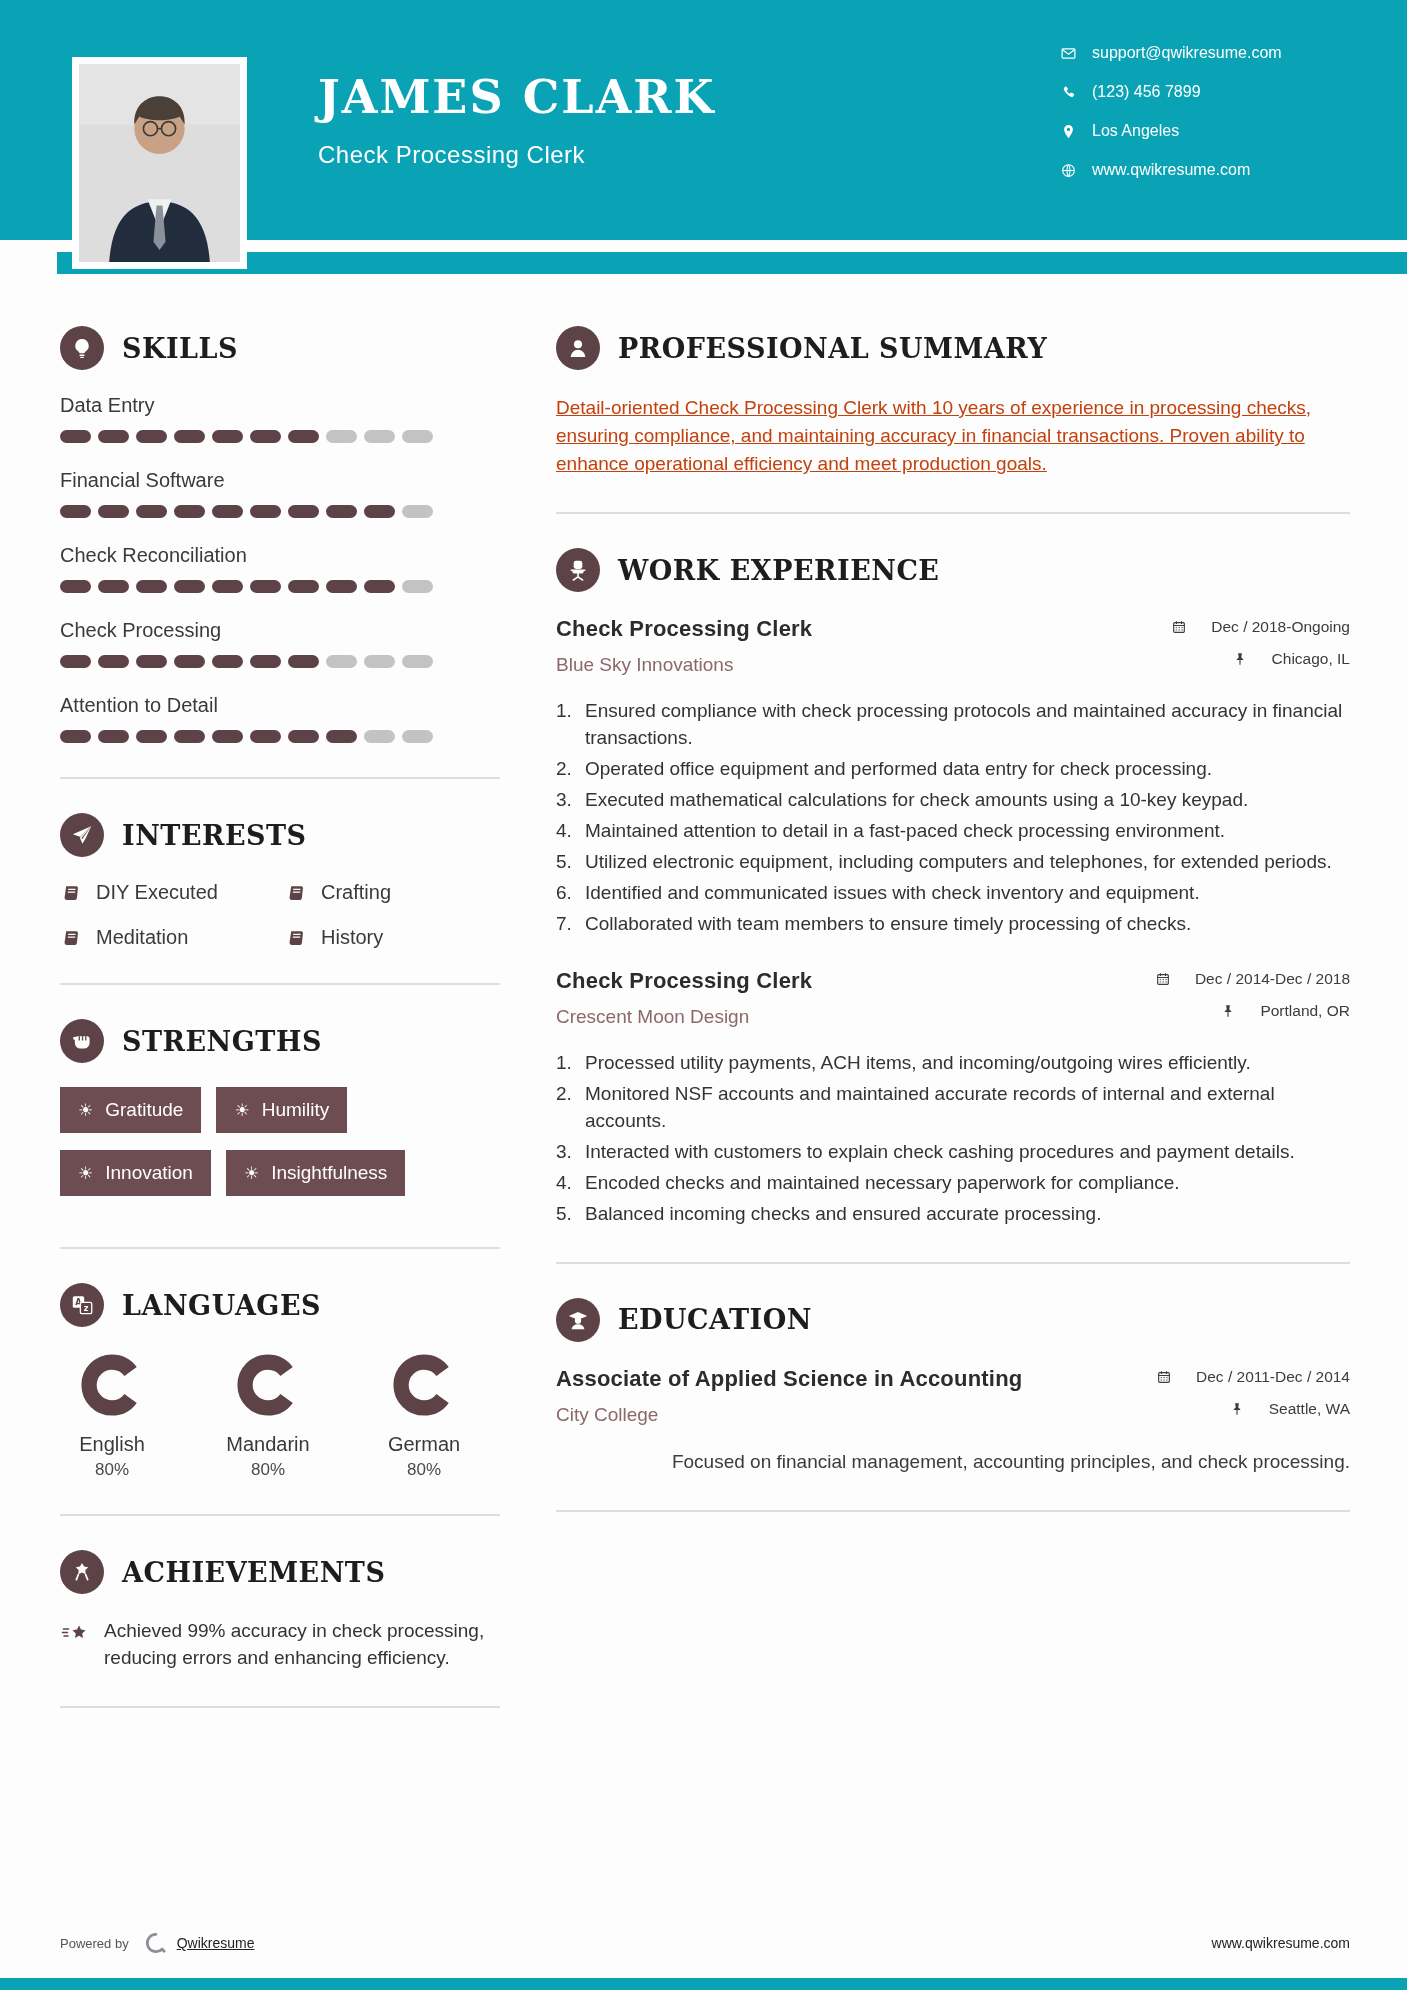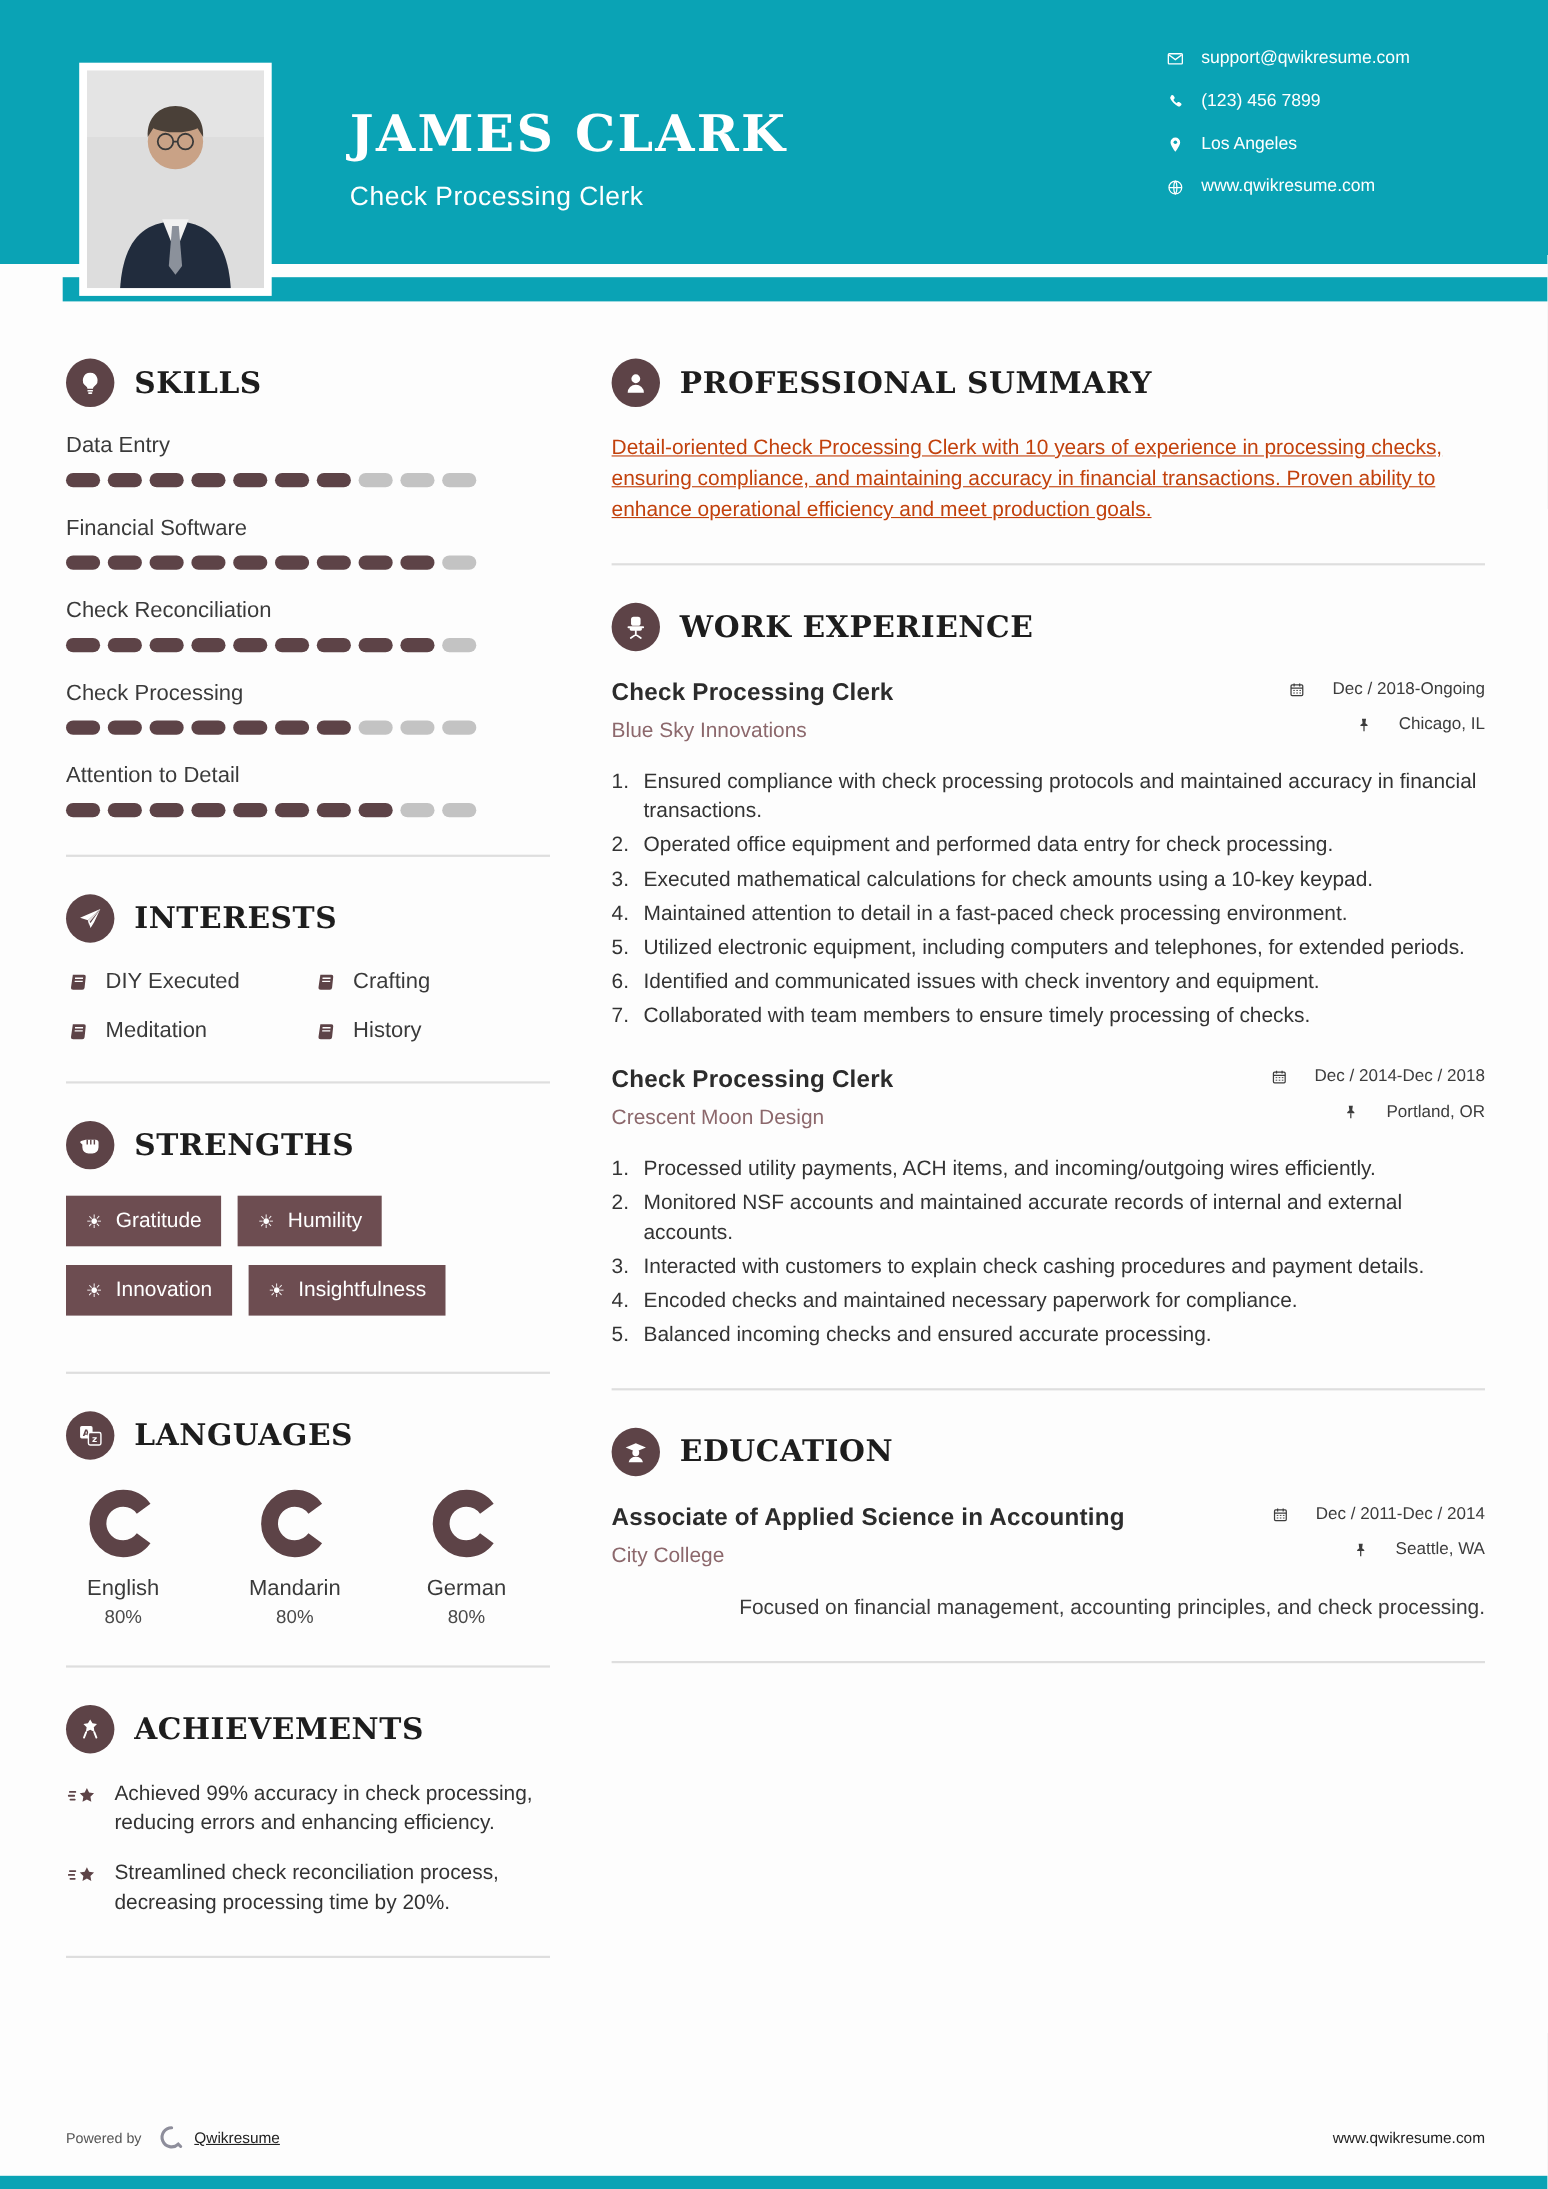--- a/index.html
+++ b/index.html
@@ -6,21 +6,21 @@
   html,body { background:#eef0f1; }
   body { font-family:"Liberation Sans", sans-serif; }
   .page { position:relative; width:1407px; height:1990px; margin:0 auto; background:#fdfdfd; overflow:hidden; }
 
   
   .header { position:relative; height:240px; background:#0aa3b5; }
   .header-stripe { margin-left:57px; height:22px; background:#0aa3b5; margin-top:12px; }
   .photo-frame { position:absolute; left:72px; top:57px; width:175px; height:212px; background:#fff; padding:7px; z-index:5; }
   .photo-frame svg { display:block; width:100%; height:100%; }
   .name-block { position:absolute; left:318px; top:72px; color:#fff; }
-  .name { font-family:"DejaVu Serif", serif; font-weight:bold; font-size:46px; letter-spacing:2px; line-height:1.1;margin-top:24px; }
+  .name { font-family:"DejaVu Serif", serif; font-weight:bold; font-size:46px; letter-spacing:2px; line-height:1.1; }
   .role { font-size:24px; font-weight:400; margin-top:18px; letter-spacing:.5px; }
   .contact { position:absolute; left:1060px; top:44px; display:flex; flex-direction:column; gap:21px; }
   .contact-row { display:flex; align-items:center; gap:15px; color:#fff; font-size:16px; }
   .contact-row .cicon { width:17px; height:17px; flex:0 0 auto; }
   .contact-row .cicon svg { display:block; width:100%; height:100%; }
 
   
   .content { display:flex; padding:52px 57px 0 60px; gap:56px; }
   .col-left { width:440px; flex:0 0 auto; }
   .col-right { flex:1; min-width:0; }
@@ -375,29 +375,20 @@
       </div>
       <div id="achievements-list">
           <div class="ach">
             <span class="aicon">
               <svg viewBox="0 0 30 24">
                 <path d="M19 4.5l2 4.1 4.5.7-3.3 3.1.8 4.5-4-2.1-4 2.1.8-4.5-3.3-3.1 4.5-.7z" fill="#5d4347"></path>
                 <path d="M3.5 8h5M2.5 11.5h5M4 15h4" stroke="#5d4347" stroke-width="1.6" stroke-linecap="round"></path>
               </svg>
             </span>
             <p>Achieved 99% accuracy in check processing, reducing errors and enhancing efficiency.</p>
-          </div>
-          <div class="ach">
-            <span class="aicon">
-              <svg viewBox="0 0 30 24">
-                <path d="M19 4.5l2 4.1 4.5.7-3.3 3.1.8 4.5-4-2.1-4 2.1.8-4.5-3.3-3.1 4.5-.7z" fill="#5d4347"></path>
-                <path d="M3.5 8h5M2.5 11.5h5M4 15h4" stroke="#5d4347" stroke-width="1.6" stroke-linecap="round"></path>
-              </svg>
-            </span>
-            <p>Streamlined check reconciliation process, decreasing processing time by 20%.</p>
           </div>
         </div>
 
       <div class="divider"></div>
     </div>
 
     <div class="col-right">
 
       <div class="sec-head">
         <span class="sec-icon">

